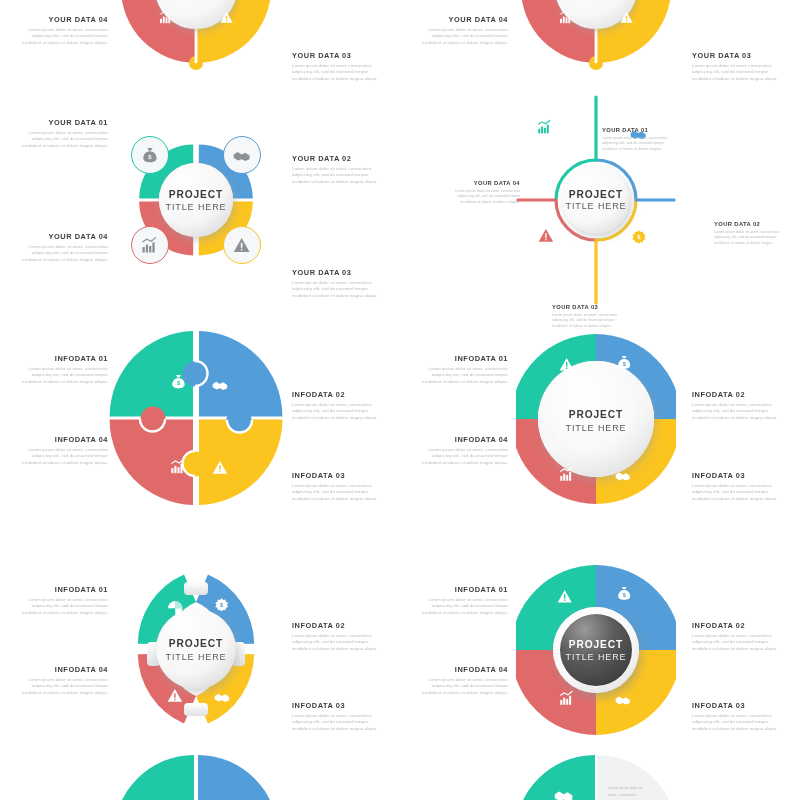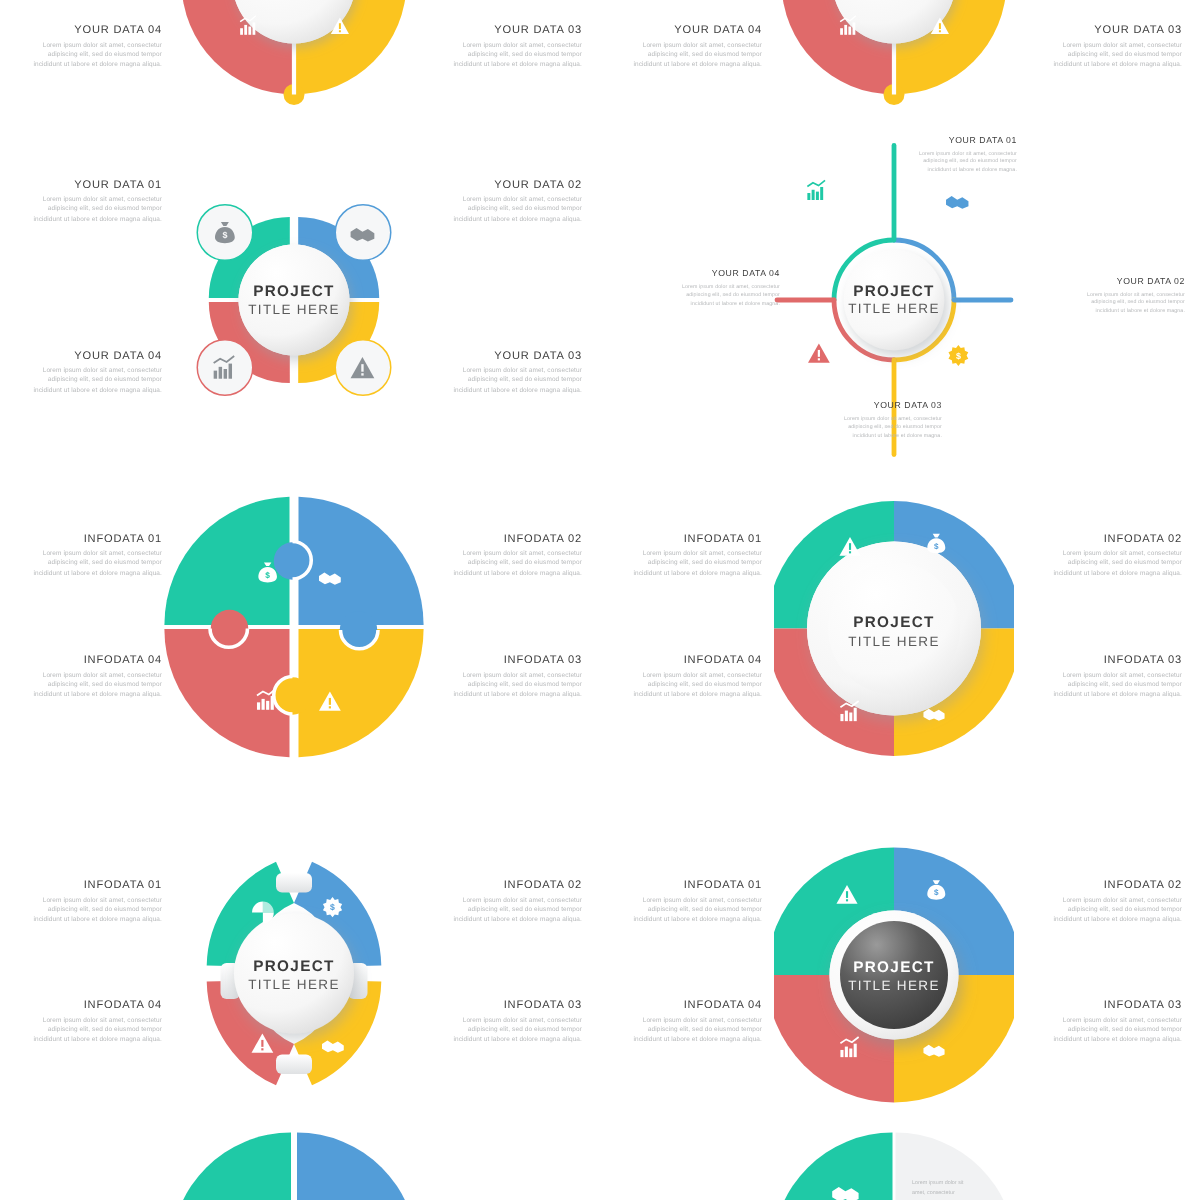--- a/index.html
+++ b/index.html
@@ -32,24 +32,24 @@
     left: 116px; top: 0px;
     width: 160px; height: 230px;
   }
 
   
   .tblock {
     position: absolute;
     width: 96px;
   }
   .tblock.left  { text-align: right; }
-  .tblock.right { text-align: right; }
+  .tblock.right { text-align: left; margin-top: 36px; }
   .tblock .ttl {
     font-size: 7.4px;
-    font-weight: normal;
+    font-weight: bold;
     letter-spacing: 0.55px;
     color: #3d3d3d;
     margin-bottom: 2.5px;
     white-space: nowrap;
   }
   .tblock.left .ttl { text-align: right; }
   .tblock .body {
     font-size: 4.3px;
     line-height: 1.62;
     color: #b7b9bb;

